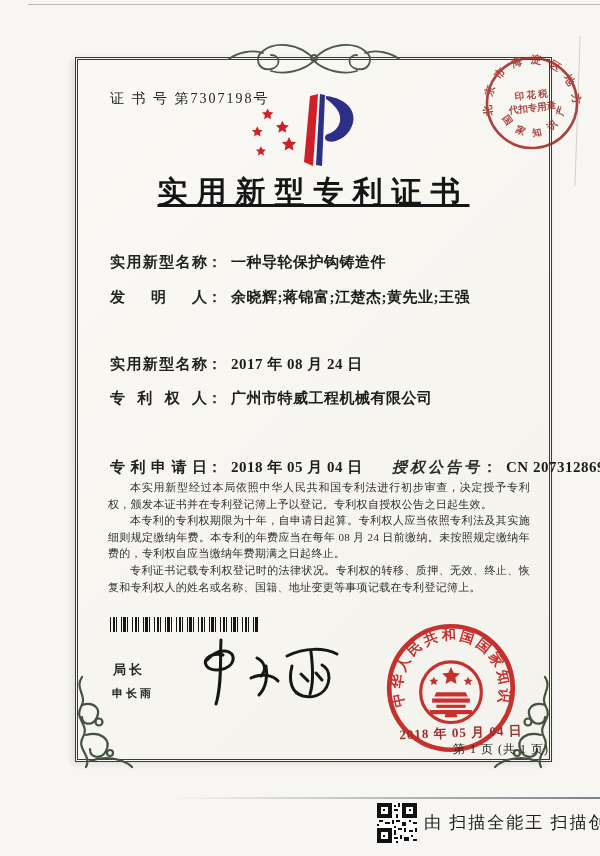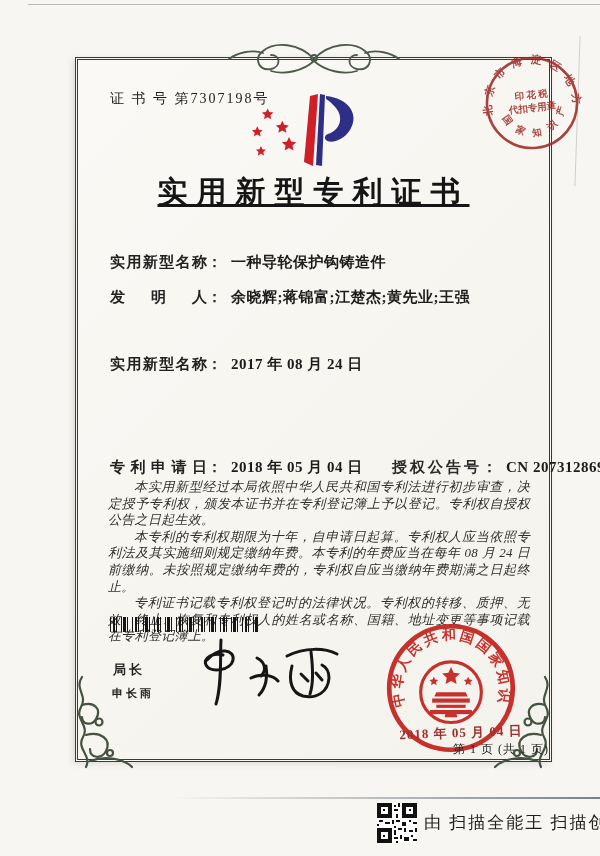--- a/index.html
+++ b/index.html
@@ -34,24 +34,24 @@
     position:absolute;left:0;right:0;top:112px;margin:0;text-align:center;
     font-size:30px;font-weight:bold;letter-spacing:9px;color:#151515;text-decoration:underline;
   }
 
   .row{position:absolute;left:32px;font-size:15px;white-space:nowrap;}
   .lbl{display:inline-block;width:97px;text-align:justify;text-align-last:justify;color:#222;font-weight:bold;}
   .colon{font-weight:bold;margin-right:9px;}
   .val{font-weight:bold;color:#1c1c1c;letter-spacing:.5px;}
   .val-address{display:inline-block;vertical-align:top;width:380px;white-space:normal;line-height:21px;}
   .grant-right{position:absolute;left:282px;top:0;}
-  .grant-lbl{font-weight:bold;letter-spacing:3px;}
-
-  .paras{position:absolute;left:30px;top:419px;width:422px;font-size:13px;line-height:16.6px;
-         text-align:justify;color:#2f2f2f;font-style:italic;}
+  .grant-lbl{font-weight:bold;letter-spacing:3px;font-style:italic;}
+
+  .paras{position:absolute;left:30px;top:419px;width:422px;font-size:11px;line-height:16.6px;
+         text-align:justify;color:#2f2f2f;}
   .paras p{margin:0;text-indent:2em;letter-spacing:.3px;}
 
   .barcode{position:absolute;left:32px;top:557px;width:148px;height:15px;
     background:
       repeating-linear-gradient(90deg,#161616 0 1px,transparent 1px 3px,#161616 3px 5px,transparent 5px 6px,#161616 6px 7px,transparent 7px 11px),
       repeating-linear-gradient(90deg,transparent 0 13px,#161616 13px 15px,transparent 15px 22px);
   }
 
   .director-title{position:absolute;left:35px;top:601px;font-size:13px;font-weight:bold;
     font-family:"Liberation Sans","DejaVu Sans",sans-serif;letter-spacing:3px;color:#222;}
@@ -147,20 +147,23 @@
   <h1 class="title">实用新型专利证书</h1>
 
   <div class="row" style="top:193px">
     <span class="lbl">实用新型名称</span><span class="colon">：</span><span class="val">一种导轮保护钩铸造件</span>
   </div>
   <div class="row" style="top:228px">
     <span class="lbl">发明人</span><span class="colon">：</span><span class="val">余晓辉;蒋锦富;江楚杰;黄先业;王强</span>
   </div>
   <div class="row" style="top:295px">
     <span class="lbl">实用新型名称</span><span class="colon">：</span><span class="val">2017 年 08 月 24 日</span>
+  </div>
+  <div class="row" style="top:329px">
+    <span class="lbl">专利权人</span><span class="colon">：</span><span class="val">广州市特威工程机械有限公司</span>
   </div>
   <div class="row" style="top:398px">
     <span class="lbl">专利申请日</span><span class="colon">：</span><span class="val">2018 年 05 月 04 日</span>
     <span class="grant-right">
       <span class="grant-lbl">授权公告号</span><span class="colon">：</span><span class="val">CN 207312869 U</span>
     </span>
   </div>
 
   <div class="paras">
     <p>本实用新型经过本局依照中华人民共和国专利法进行初步审查，决定授予专利权，颁发本证书并在专利登记簿上予以登记。专利权自授权公告之日起生效。</p>

